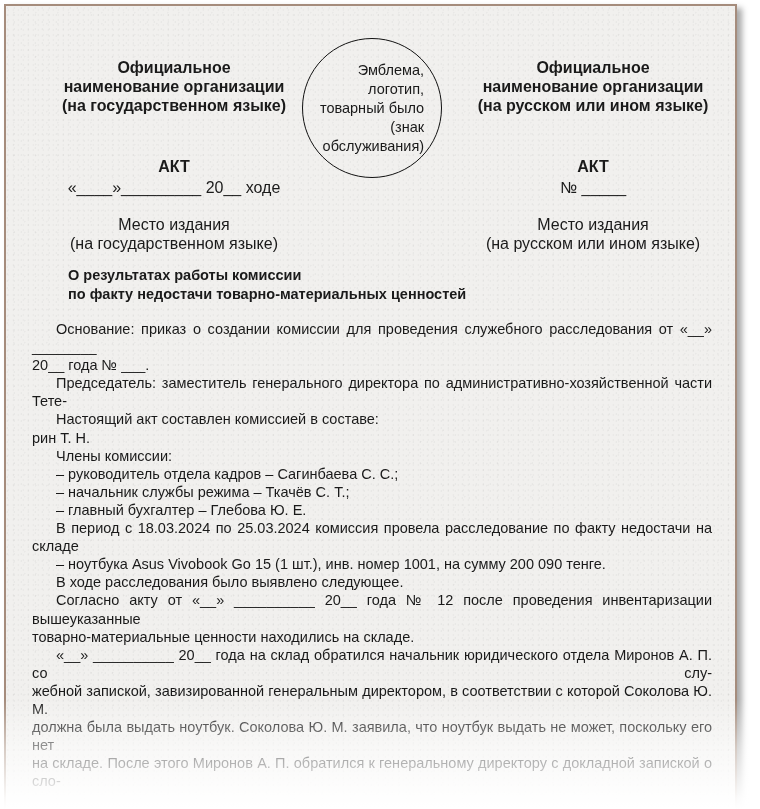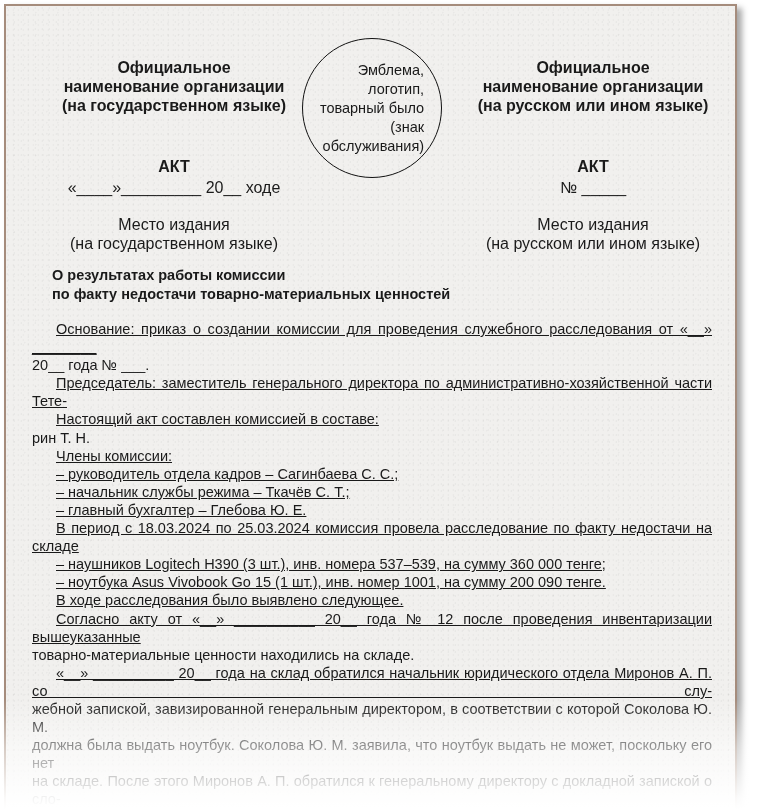--- a/index.html
+++ b/index.html
@@ -41,29 +41,29 @@
   .place { margin-top: 18px; }
   .emblem {
     position: absolute; left: 296px; top: 32px;
     width: 138px; height: 138px; border: 1.6px solid #111;
     border-radius: 50%;
     display: flex; align-items: center; justify-content: center;
     text-align: right; font-size: 14.5px; line-height: 19px;
   }
   .emblem span { display: block; }
   .subject {
-    position: absolute; left: 46px; top: 260px;
+    position: absolute; left: 62px; top: 260px;
     font-weight: bold; font-size: 14.5px; line-height: 19px;
   }
   .body-text {
     position: absolute; left: 26px; width: 680px; top: 314px;
     font-size: 14.5px; line-height: 18.1px; text-align: justify;
   }
   .body-text p { margin: 0; }
-  .ind { text-indent: 24px; text-decoration: underline; }
+  .ind { text-indent: 24px; }
   .just-last { text-align-last: justify; }
 </style>
 </head>
 <body>
 
 <div class="paper">
 
   <div class="header-col left-col">
     <div class="org-name">
       <div>Официальное</div>
@@ -111,21 +111,20 @@
     <p class="ind just-last">Основание: приказ о создании комиссии для проведения служебного расследования от «__» ________</p>
     <p>20__ года № ___.</p>
     <p class="ind just-last">Председатель: заместитель генерального директора по административно-хозяйственной части Тете-</p>
     <p class="ind">Настоящий акт составлен комиссией в составе:</p>
     <p>рин Т. Н.</p>
     <p class="ind">Члены комиссии:</p>
     <p class="ind">– руководитель отдела кадров – Сагинбаева С. С.;</p>
     <p class="ind">– начальник службы режима – Ткачёв С. Т.;</p>
     <p class="ind">– главный бухгалтер – Глебова Ю. Е.</p>
     <p class="ind just-last">В период с 18.03.2024 по 25.03.2024 комиссия провела расследование по факту недостачи на складе</p>
-    <p class="ind">– наушников Logitech H390 (3 шт.), инв. номера 537–539, на сумму 360 000 тенге;</p>
     <p class="ind">– ноутбука Asus Vivobook Go 15 (1 шт.), инв. номер 1001, на сумму 200 090 тенге.</p>
     <p class="ind">В ходе расследования было выявлено следующее.</p>
     <p class="ind just-last">Согласно акту от «__» __________ 20__ года № 12 после проведения инвентаризации вышеуказанные</p>
     <p>товарно-материальные ценности находились на складе.</p>
     <p class="ind just-last">«__» __________ 20__ года на склад обратился начальник юридического отдела Миронов А. П. со слу-</p>
     <p class="just-last">жебной запиской, завизированной генеральным директором, в соответствии с которой Соколова Ю. М.</p>
     <p class="just-last">должна была выдать ноутбук. Соколова Ю. М. заявила, что ноутбук выдать не может, поскольку его нет</p>
     <p class="just-last">на складе. После этого Миронов А. П. обратился к генеральному директору с докладной запиской о сло-</p>
 
   </div>

